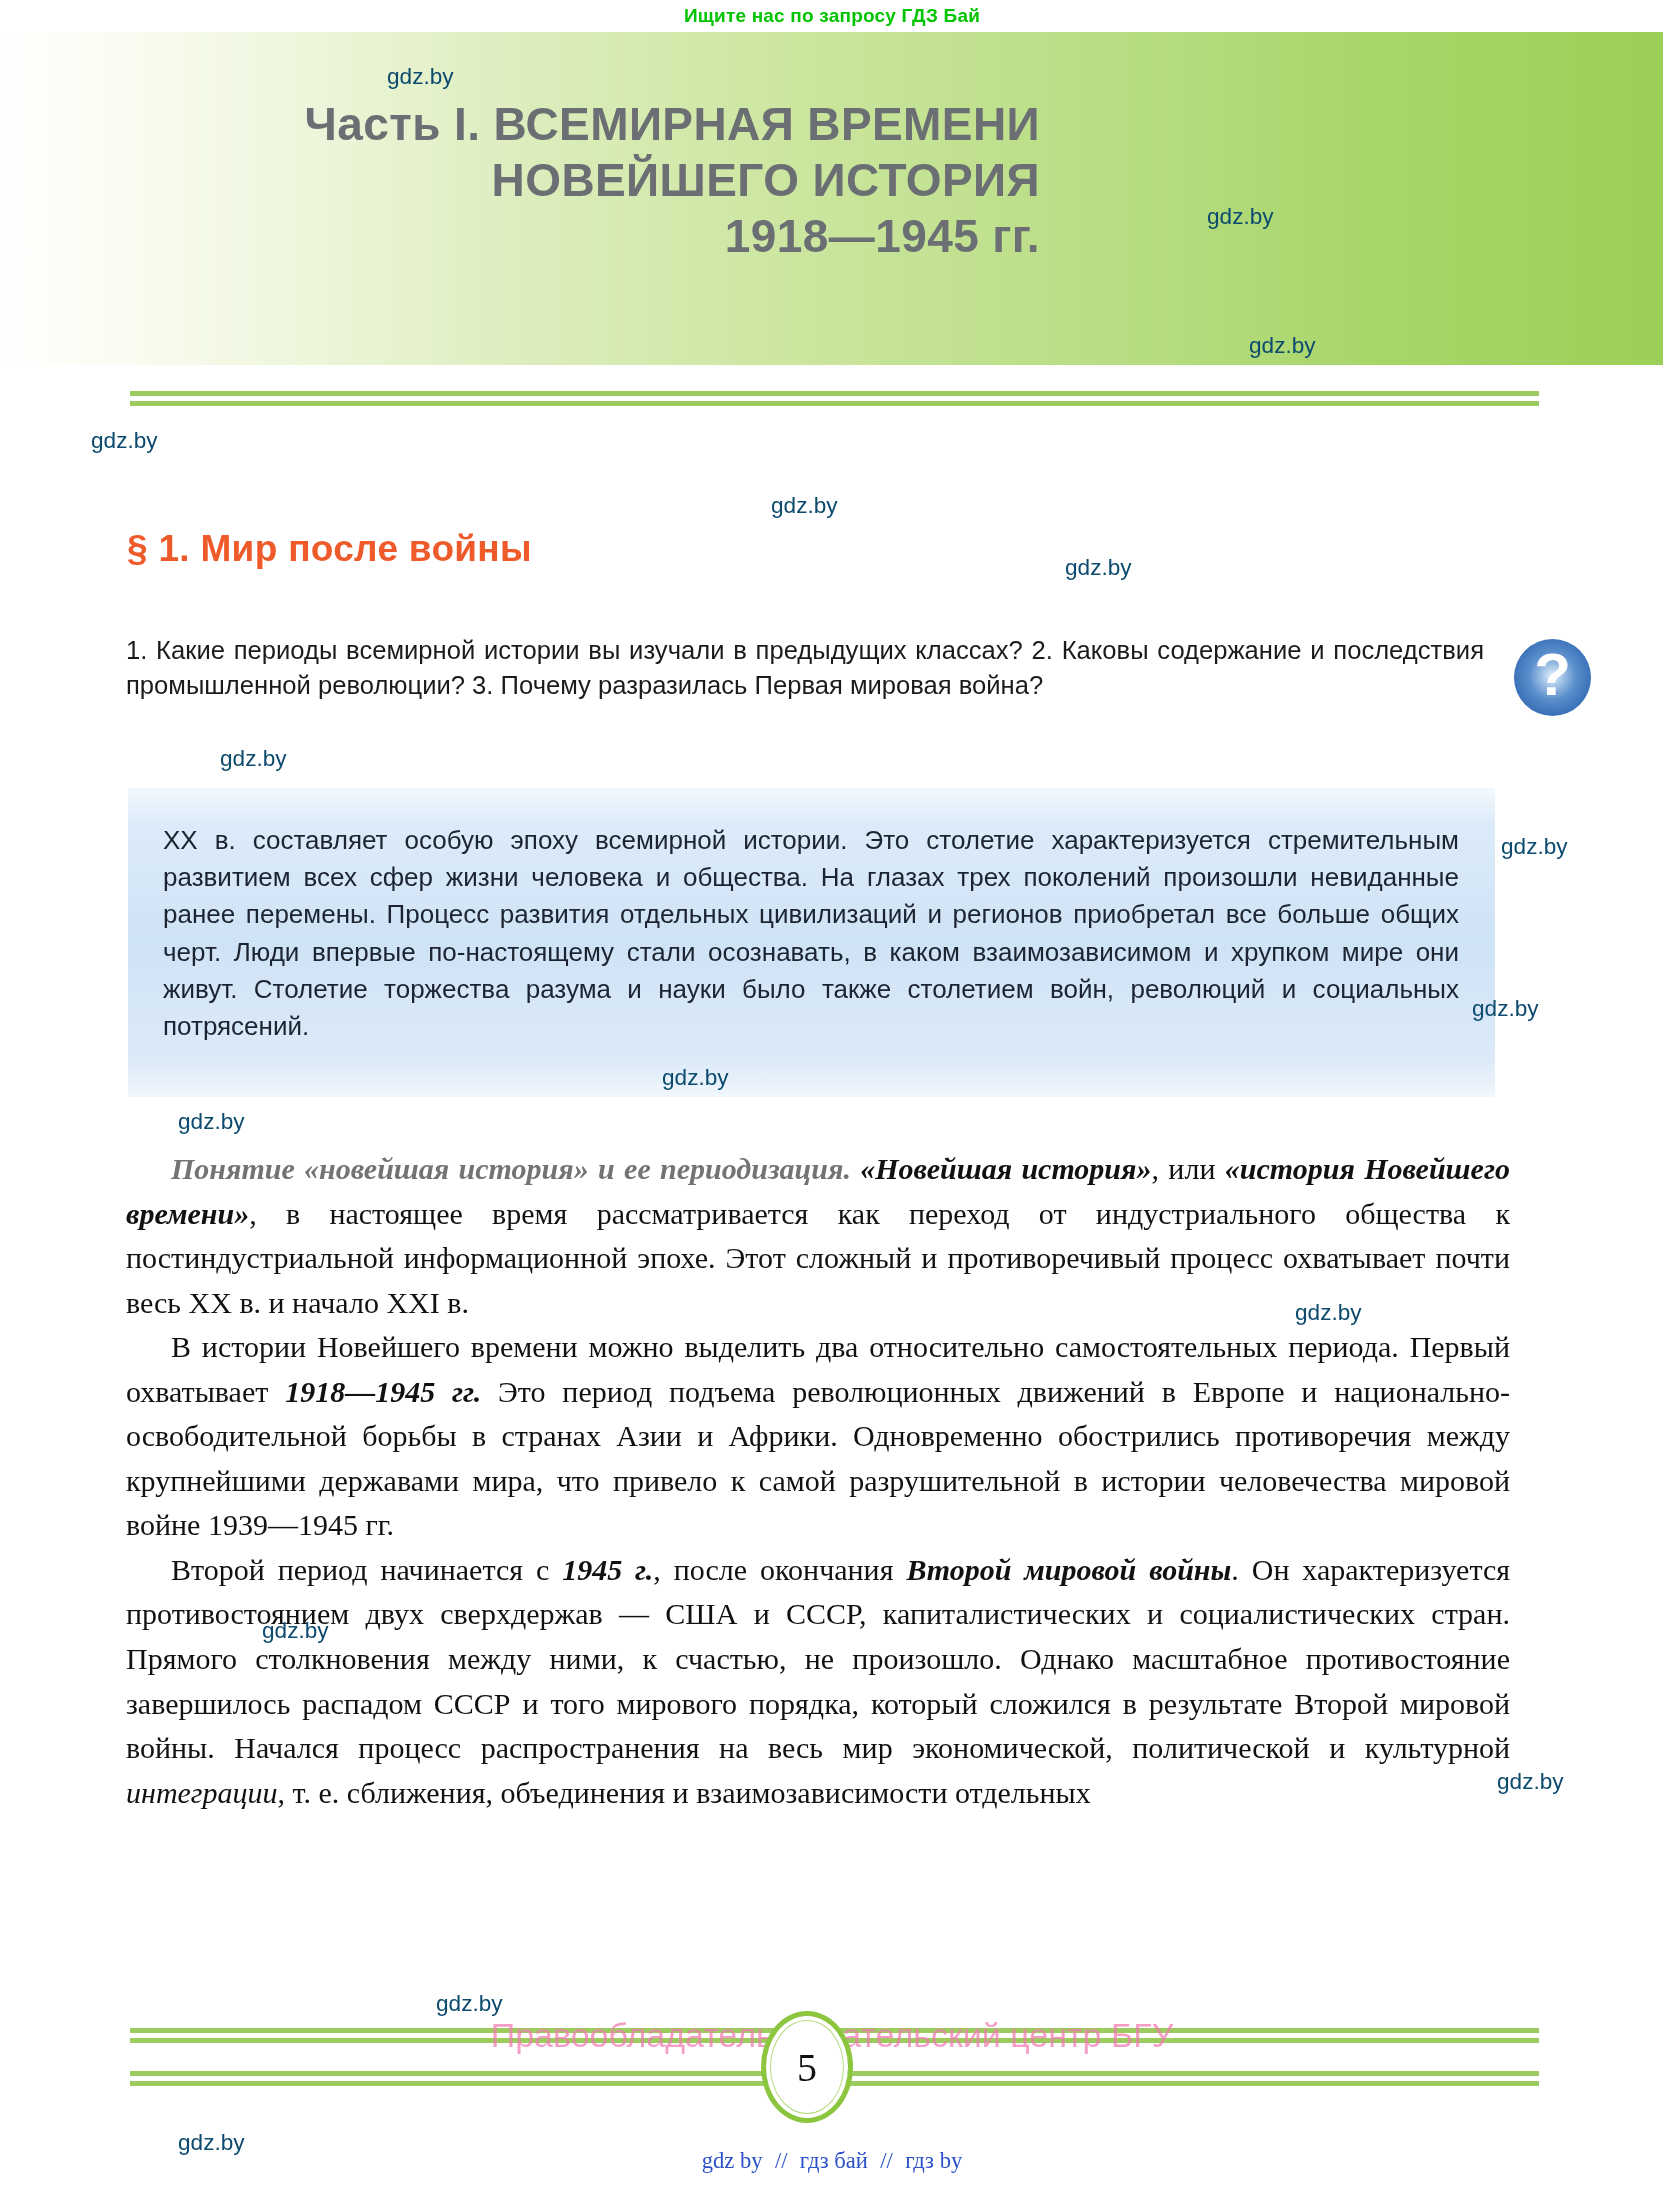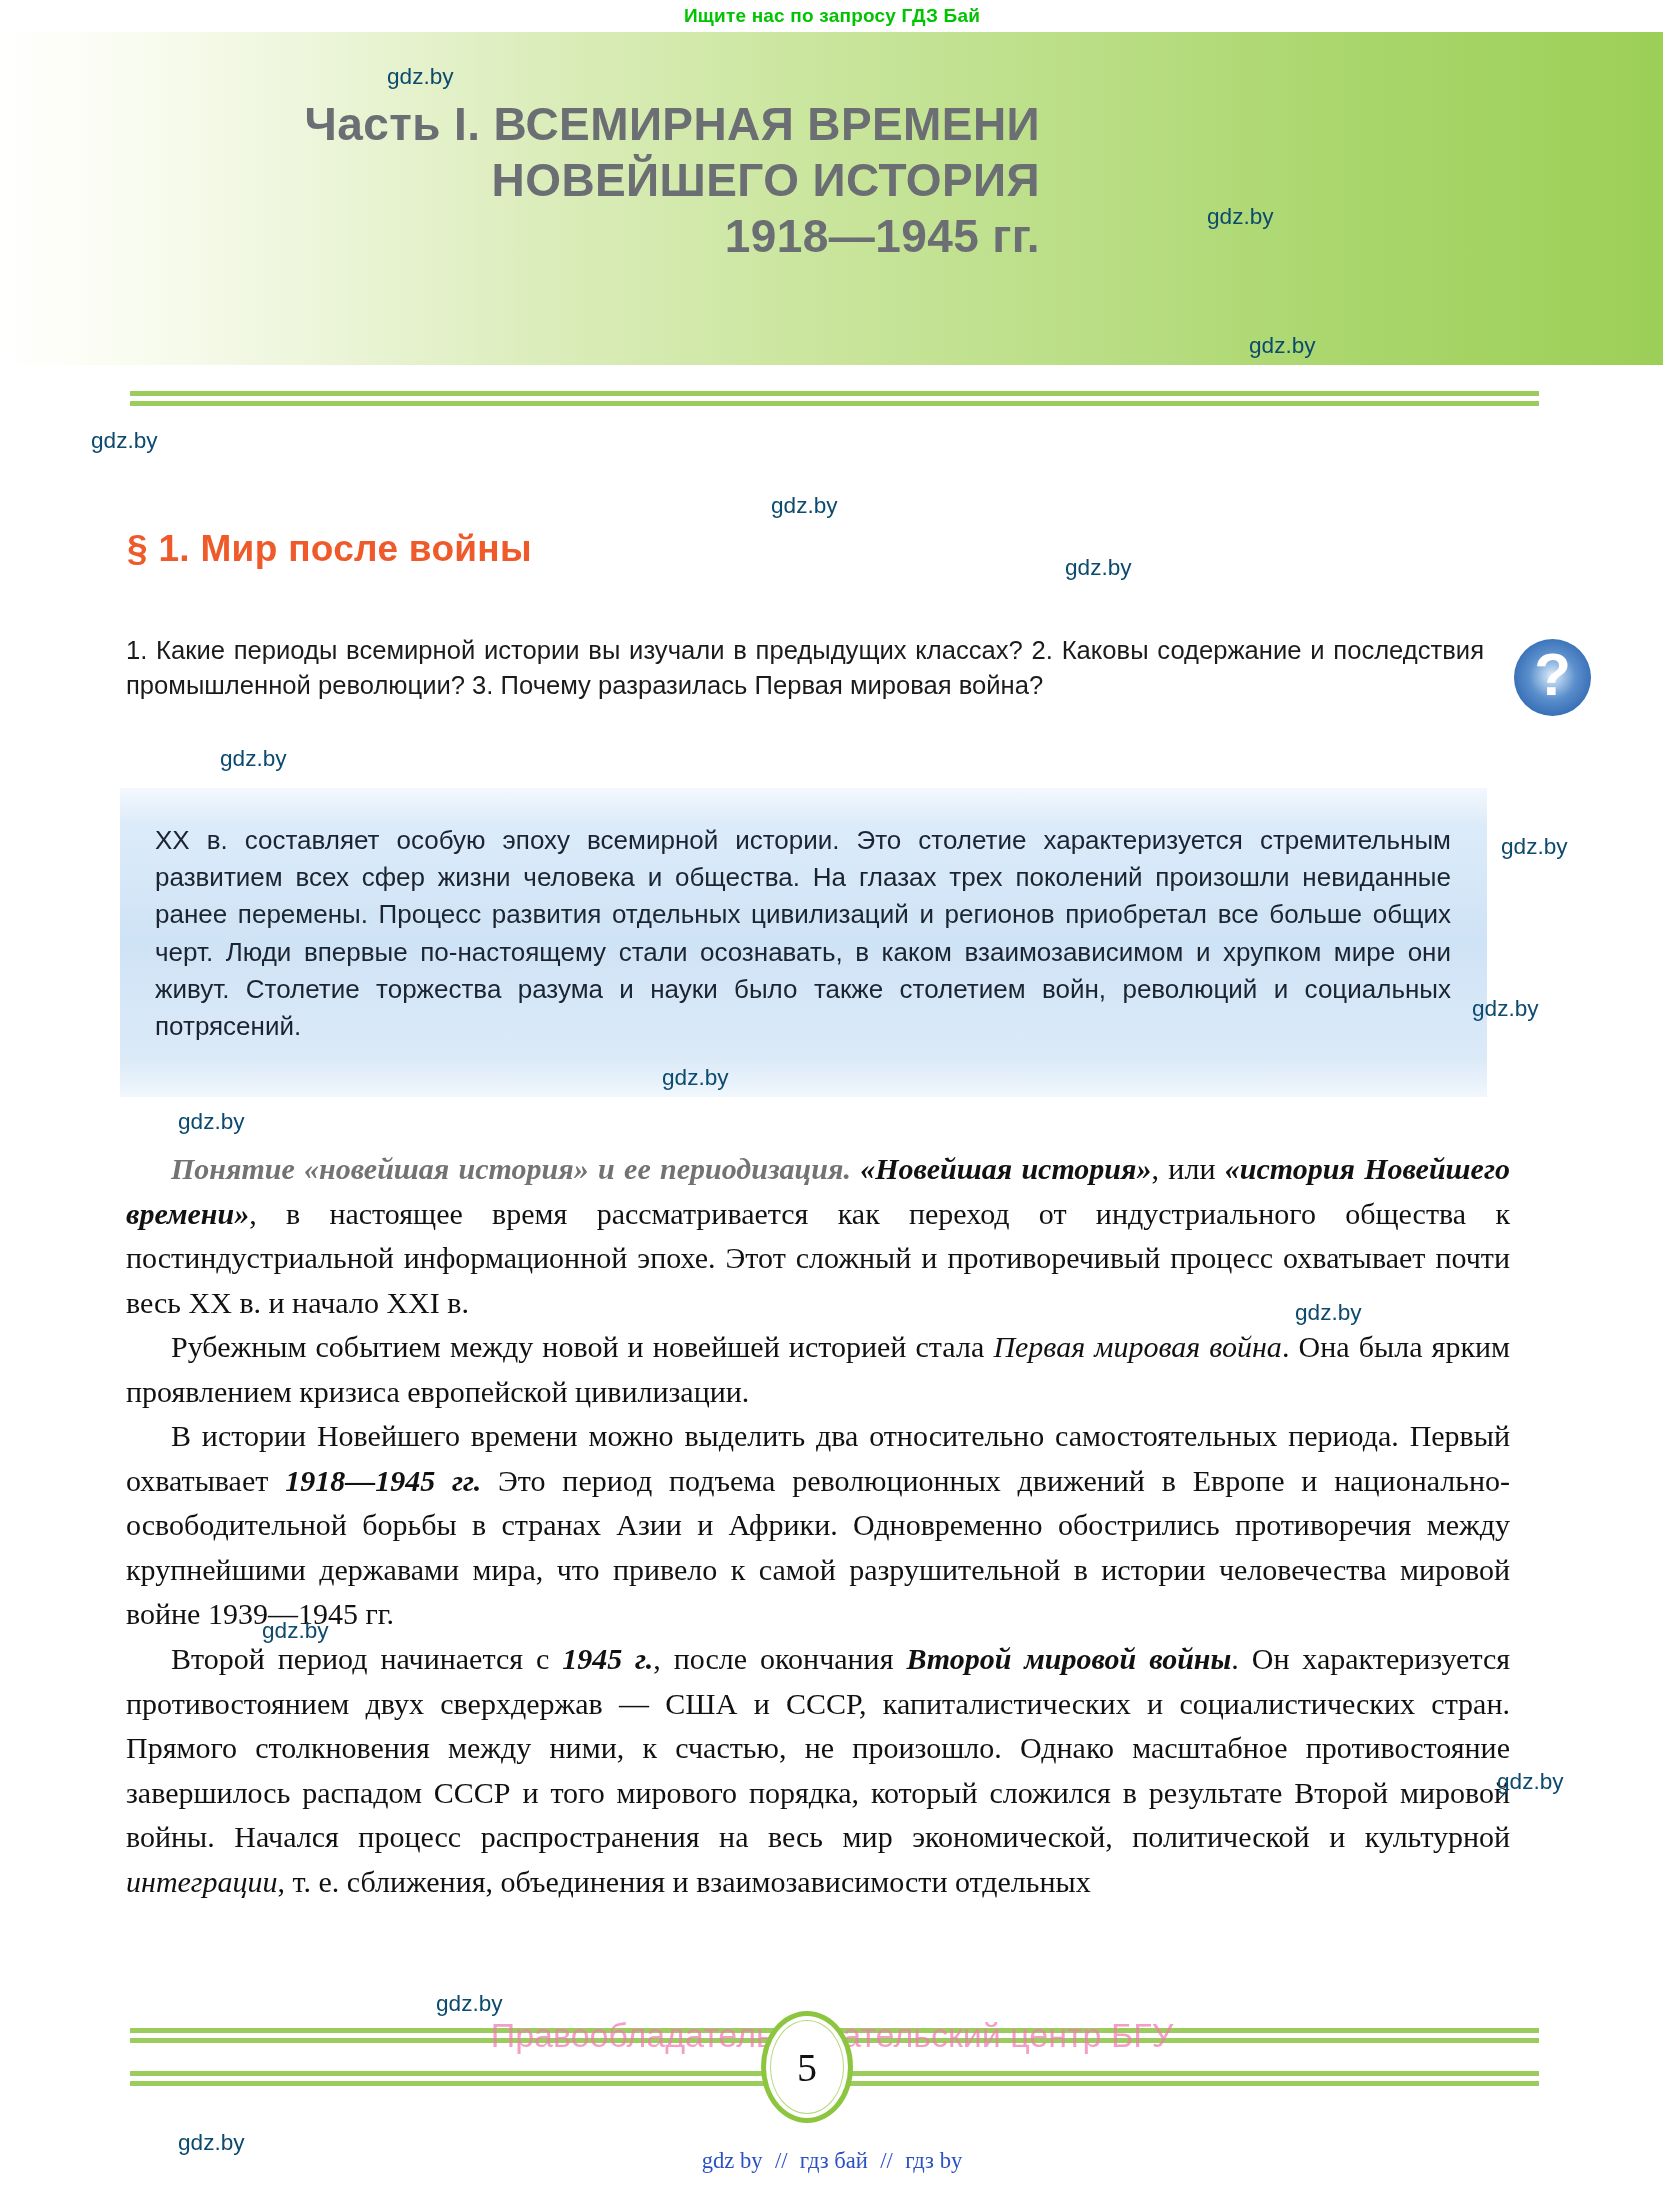--- a/index.html
+++ b/index.html
@@ -138,21 +138,21 @@
     font-weight: bold;
     font-size: 60px;
     line-height: 1;
     padding-bottom: 5px;
     box-sizing: border-box;
   }
 
   
   .blue-panel {
     position: absolute;
-    left: 120px;
+    left: 128px;
     top: 788px;
     width: 1367px;
     height: 309px;
     background: linear-gradient(to bottom,
         #f3f8fd 0%, #dcebf9 12%, #cfe3f6 50%, #dceaf8 88%, #f1f7fd 100%);
   }
   .blue-panel .ptext {
     position: absolute;
     left: 35px;
     top: 34px;
@@ -284,21 +284,20 @@
   <div class="disc"></div>
   <div class="glyph">?</div>
 </div>
 
 <div class="blue-panel">
   <div class="ptext">XX в. составляет особую эпоху всемирной истории. Это столетие характеризуется стремительным развитием всех сфер жизни человека и общества. На глазах трех поколений произошли невиданные ранее перемены. Процесс развития отдельных цивилизаций и регионов приобретал все больше общих черт. Люди впервые по-настоящему стали осознавать, в каком взаимозависимом и хрупком мире они живут. Столетие торжества разума и науки было также столетием войн, революций и социальных потрясений.</div>
 </div>
 
 <div class="body-text">
   <p class="first"><span class="lead-term">Понятие «новейшая история» и ее периодизация.</span><span class="bi"> «Новейшая история»</span><span>, или </span><span class="bi">«история Новейшего времени»</span><span>, в настоящее время рассматривается как переход от индустриального общества к постиндустриальной информационной эпохе. Этот сложный и противоречивый процесс охватывает почти весь XX в. и начало XXI в.</span></p>
-  <p><span>Рубежным событием между новой и новейшей историей стала </span><span class="it">Первая мировая война</span><span>. Она была ярким проявлением кризиса европейской цивилизации.</span></p>
   <p><span>В истории Новейшего времени можно выделить два относительно самостоятельных периода. Первый охватывает </span><span class="bi">1918—1945 гг.</span><span> Это период подъема революционных движений в Европе и национально-освободительной борьбы в странах Азии и Африки. Одновременно обострились противоречия между крупнейшими державами мира, что привело к самой разрушительной в истории человечества мировой войне 1939—1945 гг.</span></p>
   <p><span>Второй период начинается с </span><span class="bi">1945 г.</span><span>, после окончания </span><span class="bi">Второй мировой войны</span><span>. Он характеризуется противостоянием двух сверхдержав — США и СССР, капиталистических и социалистических стран. Прямого столкновения между ними, к счастью, не произошло. Однако масштабное противостояние завершилось распадом СССР и того мирового порядка, который сложился в результате Второй мировой войны. Начался процесс распространения на весь мир экономической, политической и культурной </span><span class="it">интеграции</span><span>, т. е. сближения, объединения и взаимозависимости отдельных</span></p>
 </div>
 
 <div class="rule-pair" id="divider-footer-a">
   <div class="bar b1"></div>
   <div class="bar b2"></div>
 </div>
 <div class="rule-pair" id="divider-footer-b">
   <div class="bar b1"></div>

